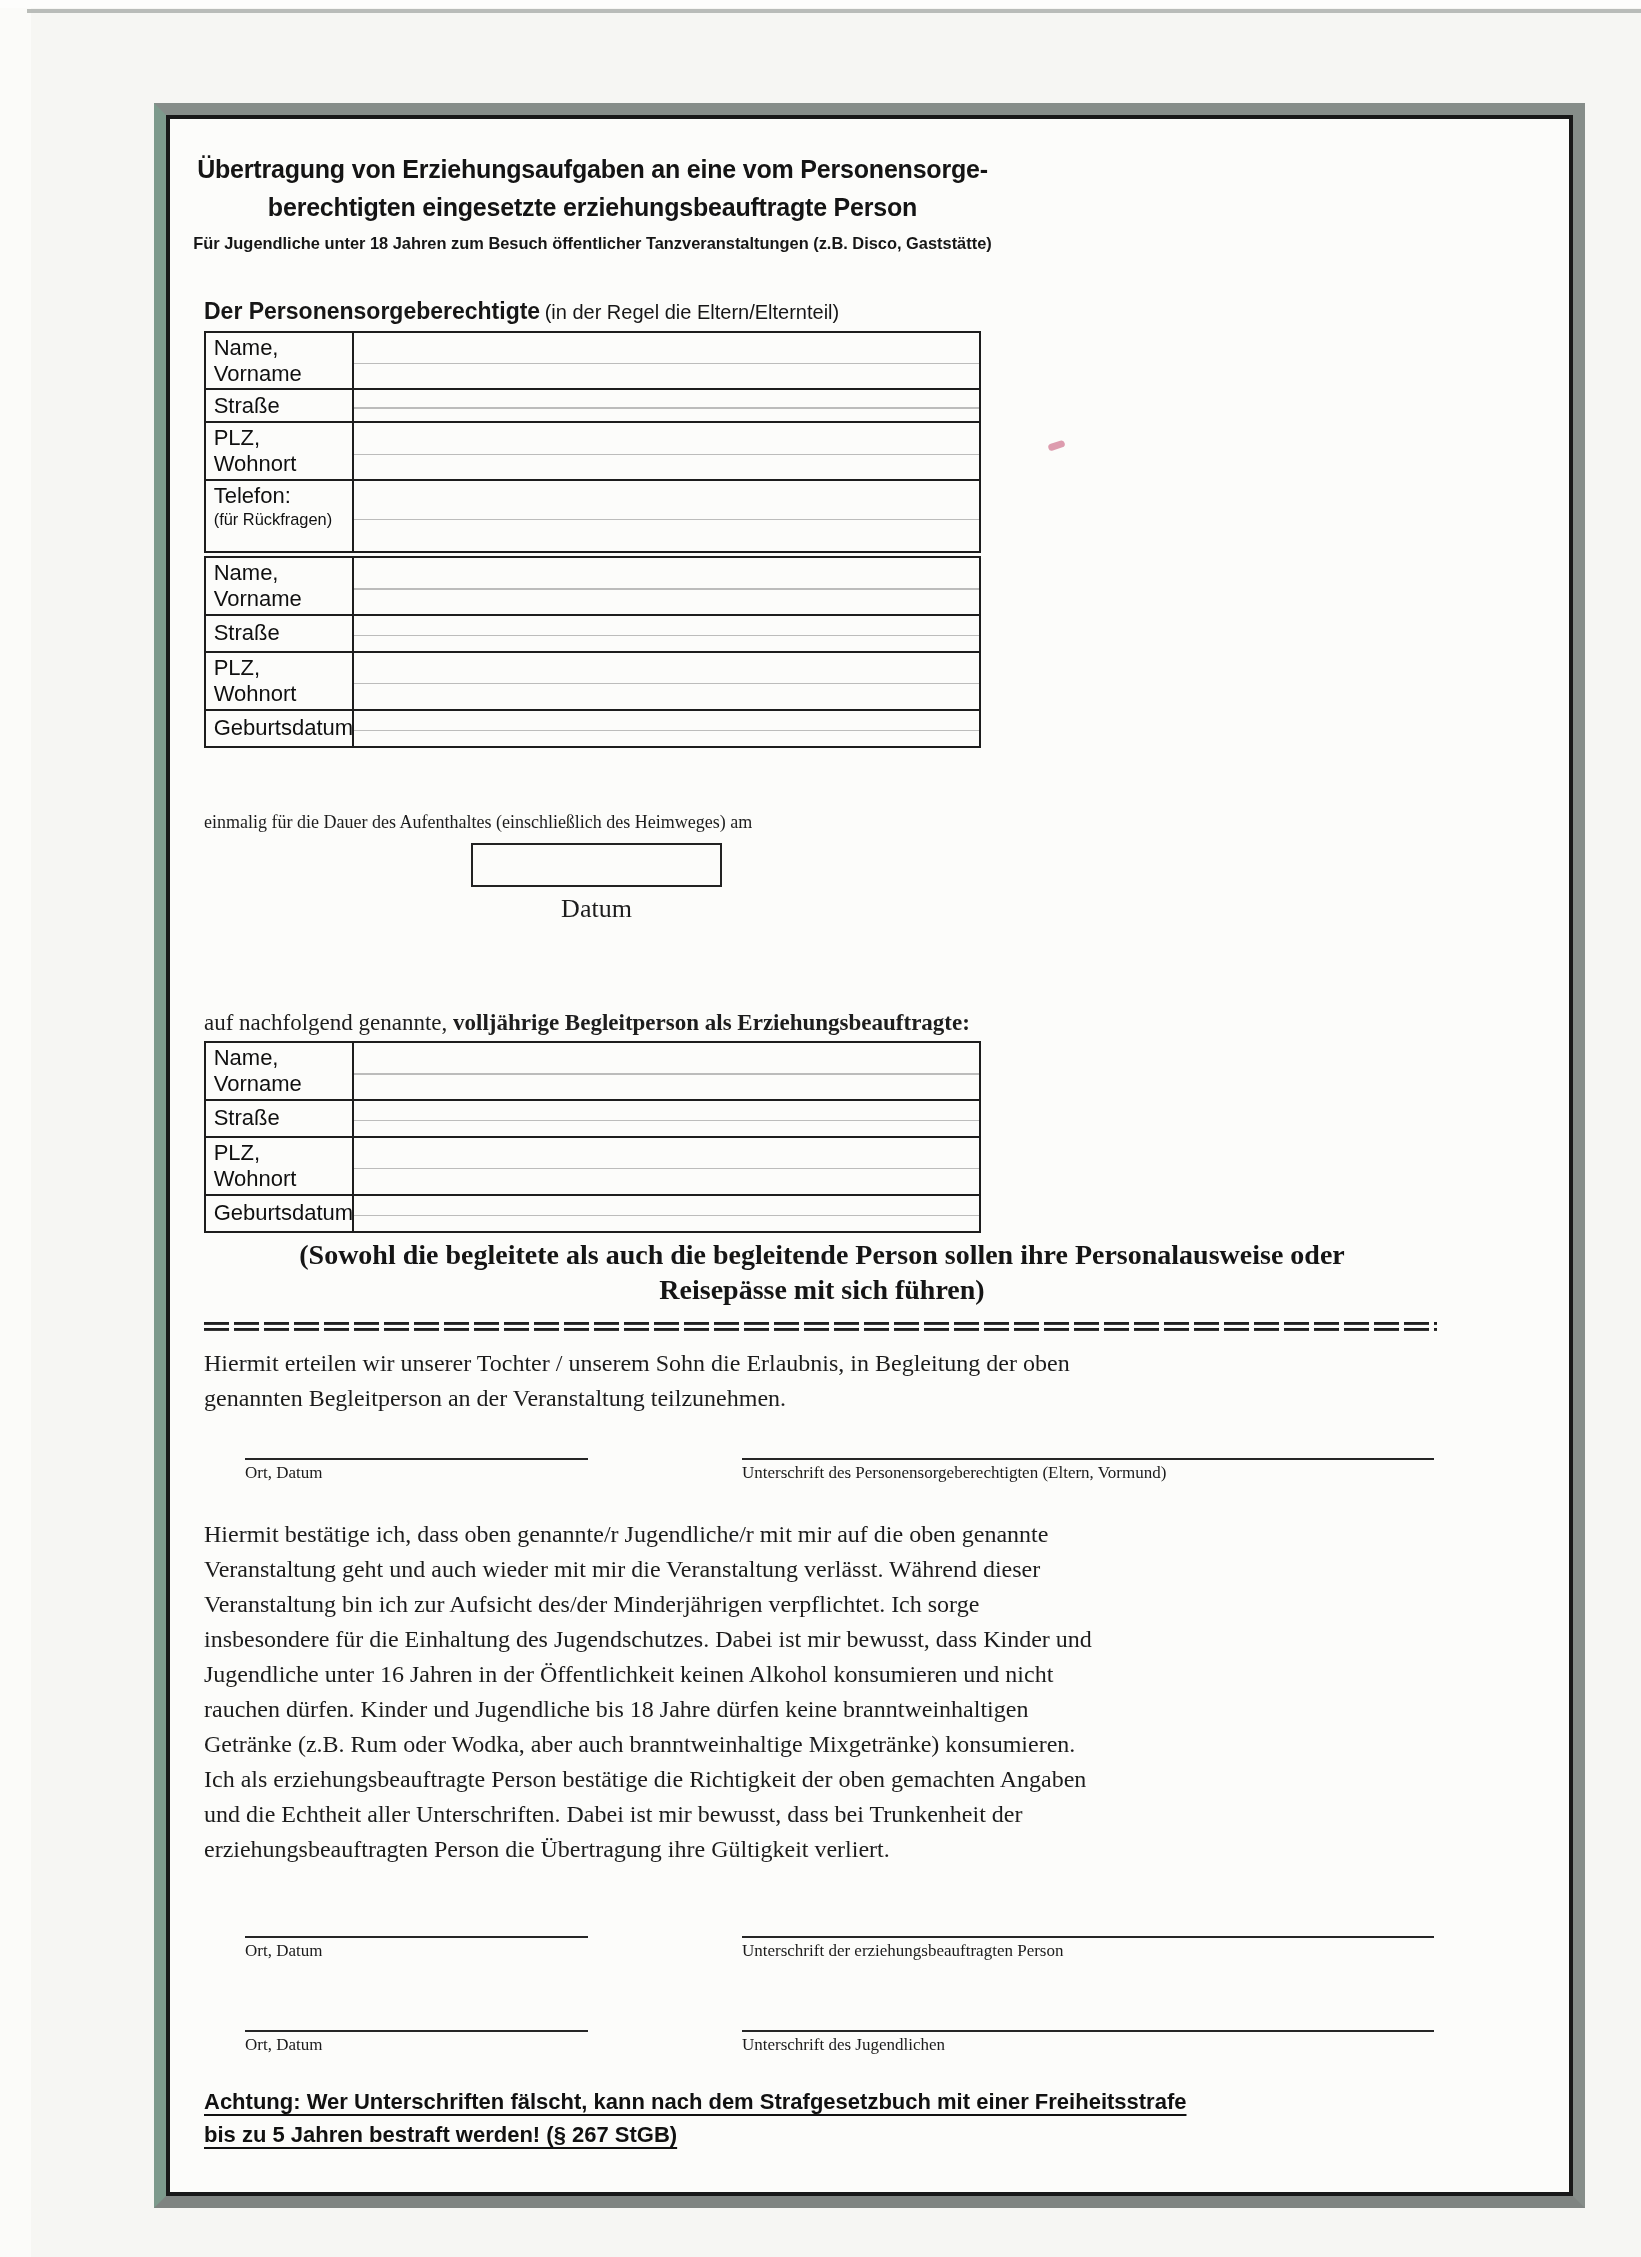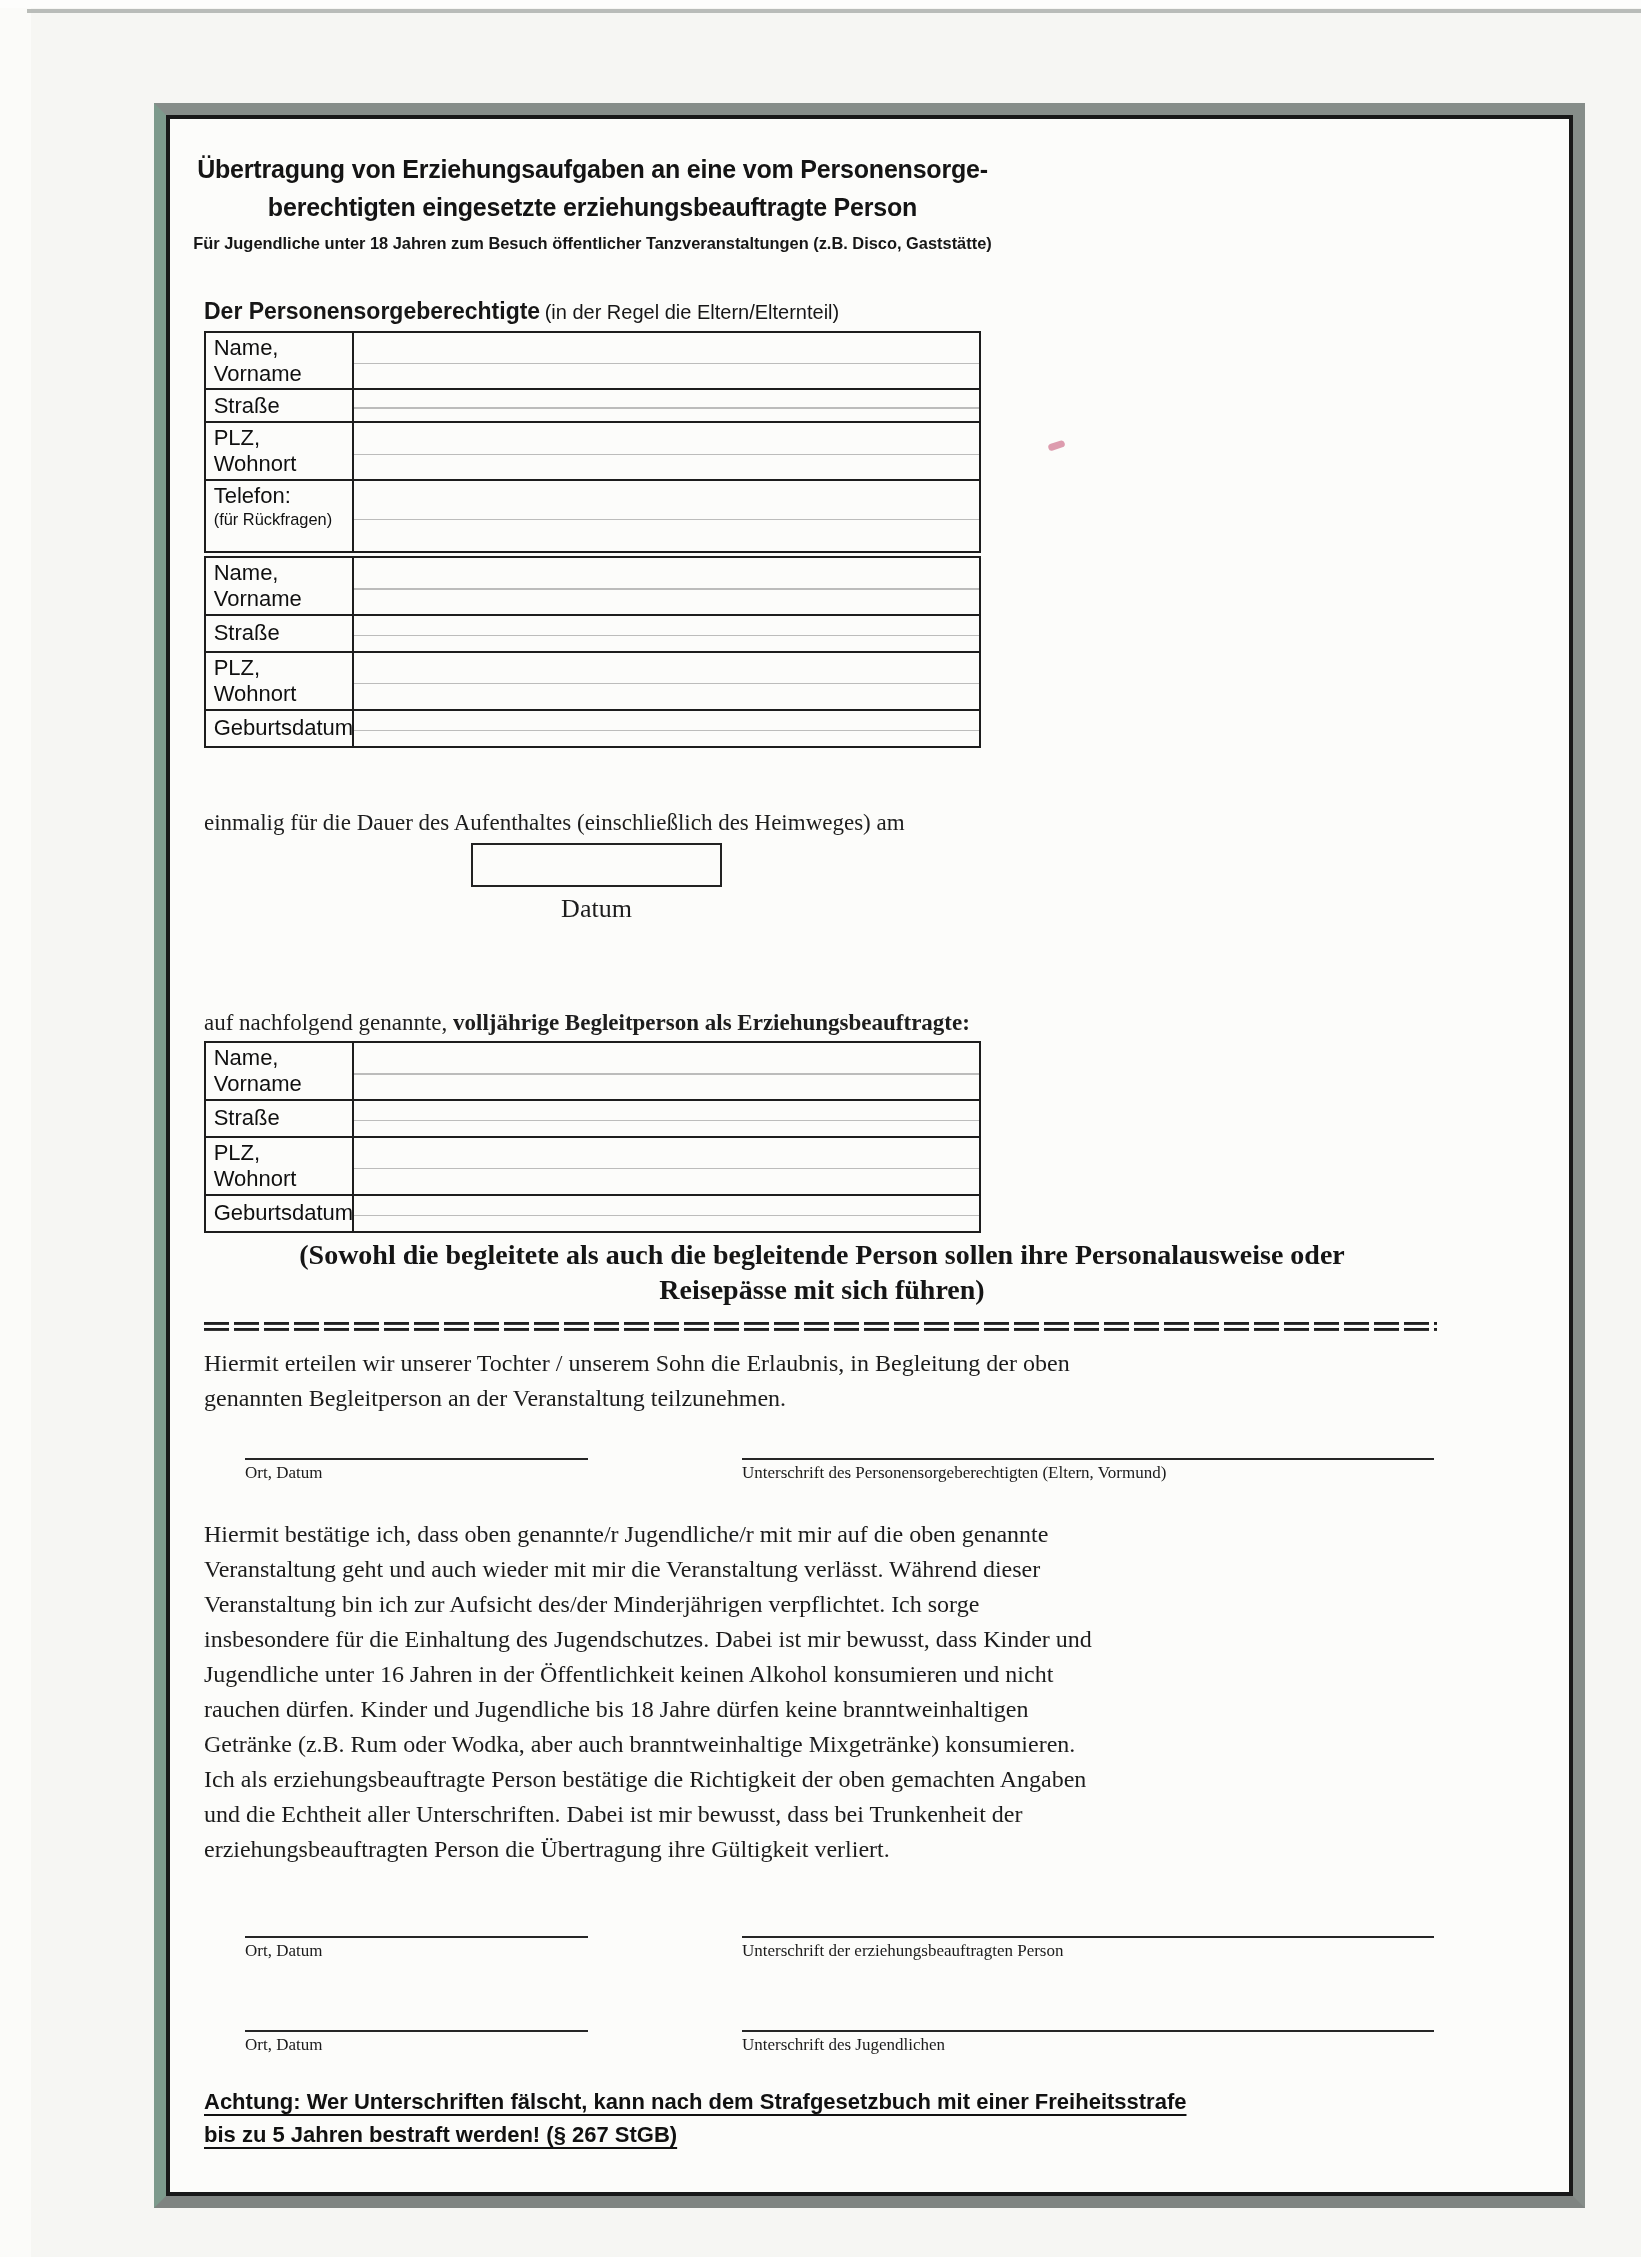--- a/index.html
+++ b/index.html
@@ -30,21 +30,21 @@
   td.vc::after{content:"";position:absolute;left:0;right:0;top:54%;height:1.4px;background:rgba(70,70,70,.35);}
   .t1 tr{height:33px;} .t1 tr.tall{height:72px;}
   .t2 tr, .t3 tr{height:37px;}
   .t2{margin-top:5.8px;} .t3{margin-top:3.9px;}
 
   .transfer{margin-top:44px;}
   .t-intro{font-size:20px;line-height:26px;}
   .t-bold{font-weight:bold;font-size:23px;line-height:30px;letter-spacing:-0.2px;}
 
   .serif{font-family:"Liberation Serif", serif;}
-  .einmalig{margin-top:60px;font-size:23px;line-height:29px;color:#1d1d1d;}
+  .einmalig{margin-top:60px;font-size:18px;line-height:29px;color:#1d1d1d;}
   .date-box{margin-top:5.8px;margin-left:267px;width:251px;height:44px;border:2.4px solid #222;box-sizing:border-box;background:#fcfcfa;}
   .date-label{margin-top:7.7px;margin-left:267px;width:251px;text-align:center;font-size:26px;line-height:29px;color:#1d1d1d;}
 
   .companion-intro{margin-top:85px;font-size:23px;line-height:30px;color:#1d1d1d;}
   .companion-intro b{font-size:23px;}
   .note{margin-top:3.9px;font-weight:bold;font-size:28px;line-height:35px;white-space:pre-line;color:#151515;width:1236px;text-align:center;}
 
   .separator{margin-top:15.4px;width:1233px;height:8.7px;background-repeat:no-repeat;
     background-image:
       repeating-linear-gradient(90deg,#202020 0 25px, rgba(0,0,0,0) 25px 30px),

